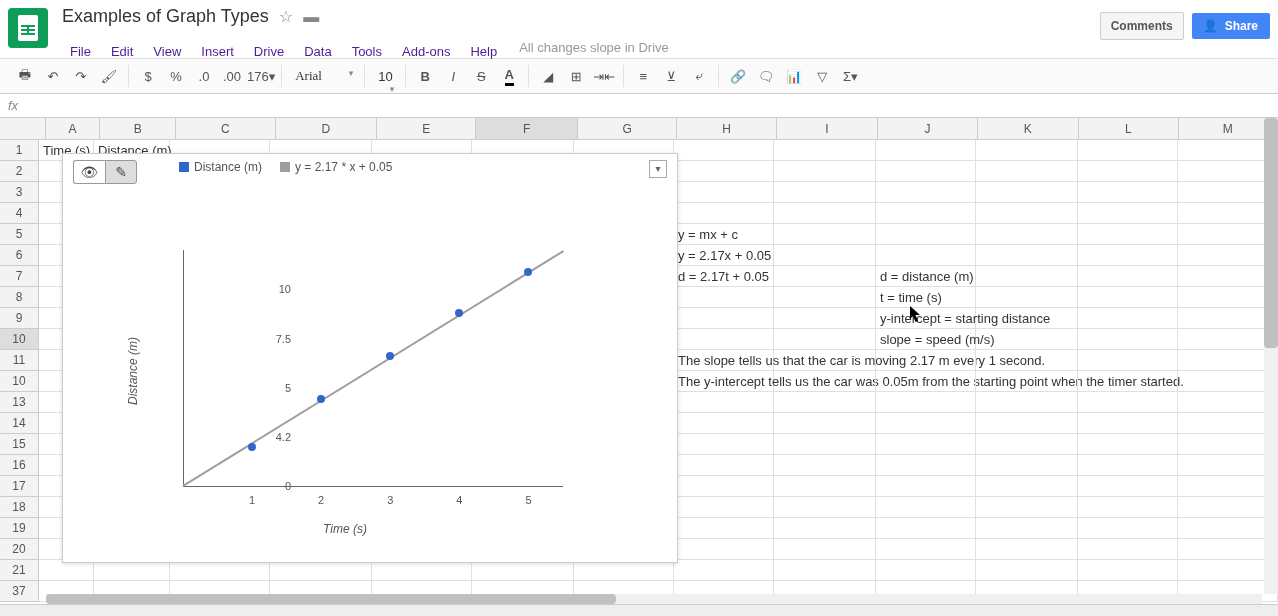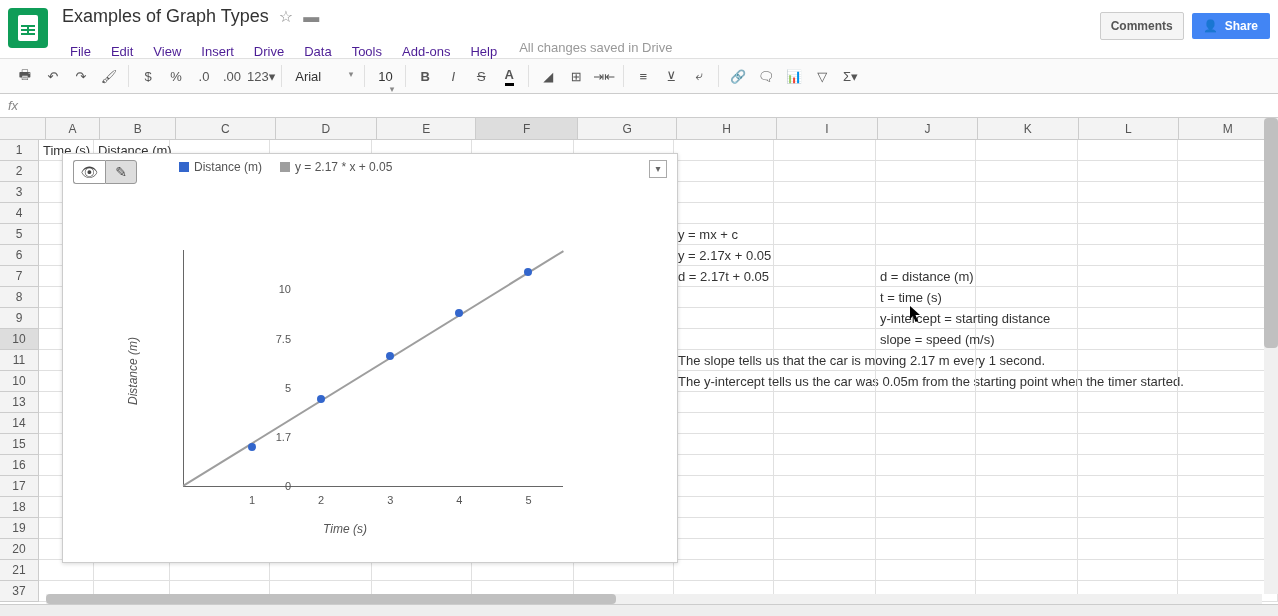--- a/index.html
+++ b/index.html
@@ -21,21 +21,21 @@
 .header-right { display: flex; align-items: center; gap: 8px; margin-top: 6px; }
 .comments-btn { background: #f5f5f5; border: 1px solid #ccc; border-radius: 2px; padding: 6px 10px; font-size: 12px; font-weight: bold; color: #555; cursor: pointer; }
 .share-btn { background: #4285f4; color: #fff; border: none; border-radius: 2px; padding: 6px 12px; font-size: 12px; font-weight: bold; cursor: pointer; display: flex; align-items: center; gap: 6px; }
 
 
 .toolbar { height: 36px; border-top: 1px solid #e0e0e0; border-bottom: 1px solid #ccc; display: flex; align-items: center; padding: 0 12px; gap: 2px; background: #fafafa; }
 .tb-btn { min-width: 26px; height: 26px; display: flex; align-items: center; justify-content: center; color: #555; cursor: pointer; border-radius: 2px; font-size: 13px; }
 .tb-sep { width: 1px; height: 22px; background: #e0e0e0; margin: 0 4px; }
 .tb-select { border: 1px solid transparent; padding: 2px 18px 2px 6px; font-size: 13px; color: #333; background: transparent; cursor: pointer; position: relative; }
 .tb-select::after { content: '▾'; position: absolute; right: 4px; font-size: 9px; color: #888; }
-.font-name { width: 70px; }
+.font-name { width: 70px; font-family: Liberation Serif, serif; }
 .font-size { width: 28px; text-align: left; }
 .underline-a { border-bottom: 3px solid #000; padding-bottom: 1px; font-weight: bold; }
 
 
 .formula-bar { height: 24px; border-bottom: 1px solid #ccc; display: flex; align-items: center; padding: 0 8px; }
 .fx { font-style: italic; color: #888; margin-right: 10px; font-size: 13px; }
 .fx-input { flex: 1; border: none; outline: none; height: 100%; font-size: 13px; }
 
 
 .sheet { position: relative; }
@@ -108,21 +108,21 @@
     <div class="menu-row">
       <span class="menu-item">File</span>
       <span class="menu-item">Edit</span>
       <span class="menu-item">View</span>
       <span class="menu-item">Insert</span>
       <span class="menu-item">Drive</span>
       <span class="menu-item">Data</span>
       <span class="menu-item">Tools</span>
       <span class="menu-item">Add-ons</span>
       <span class="menu-item">Help</span>
-      <span class="drive-status">All changes saved in Drive</span>
+      <span class="drive-status">All changes slope in Drive</span>
     </div>
   </div>
   <div class="header-right">
     <button class="comments-btn">Comments</button>
     <button class="share-btn">
         <span>👤</span>
         <span>Share</span>
       </button>
   </div>
 </div>
@@ -130,21 +130,21 @@
 <div class="toolbar">
   <div class="tb-btn">🖶</div>
   <div class="tb-btn">↶</div>
   <div class="tb-btn">↷</div>
   <div class="tb-btn">🖌</div>
   <div class="tb-sep"></div>
   <div class="tb-btn">$</div>
   <div class="tb-btn">%</div>
   <div class="tb-btn">.0</div>
   <div class="tb-btn">.00</div>
-  <div class="tb-btn"><span>123</span>▾</div>
+  <div class="tb-btn"><span>176</span>▾</div>
   <div class="tb-sep"></div>
   <div class="tb-select font-name">Arial</div>
   <div class="tb-sep"></div>
   <div class="tb-select font-size">10</div>
   <div class="tb-sep"></div>
   <div class="tb-btn">
       <b>B</b>
     </div>
   <div class="tb-btn">
       <i>I</i>
@@ -572,21 +572,21 @@
         <div class="axis-x"></div>
         <div class="plot" id="plot">
             <div class="trend" style="left:0px;top:235.01666666666668px;width:446.64780398293436px;transform:rotate(-31.70315236926356deg)"></div>
             <div class="dot" style="left:69.0909090909091px;top:196.66666666666669px"></div>
             <div class="dot" style="left:138.1818181818182px;top:149.46666666666664px"></div>
             <div class="dot" style="left:207.27272727272725px;top:106.20000000000002px"></div>
             <div class="dot" style="left:276.3636363636364px;top:62.93333333333331px"></div>
             <div class="dot" style="left:345.45454545454544px;top:21.633333333333326px"></div>
           </div>
       <div class="ytick" style="top:332px">0</div>
-          <div class="ytick" style="top:282.8333333333333px">1.7</div>
+          <div class="ytick" style="top:282.8333333333333px">4.2</div>
           <div class="ytick" style="top:233.66666666666666px">5</div>
           <div class="ytick" style="top:184.5px">7.5</div>
           <div class="ytick" style="top:135.33333333333331px">10</div>
           <div class="xtick" style="left:189.0909090909091px">1</div>
           <div class="xtick" style="left:258.1818181818182px">2</div>
           <div class="xtick" style="left:327.27272727272725px">3</div>
           <div class="xtick" style="left:396.3636363636364px">4</div>
           <div class="xtick" style="left:465.45454545454544px">5</div>
         </div>
     </div>

